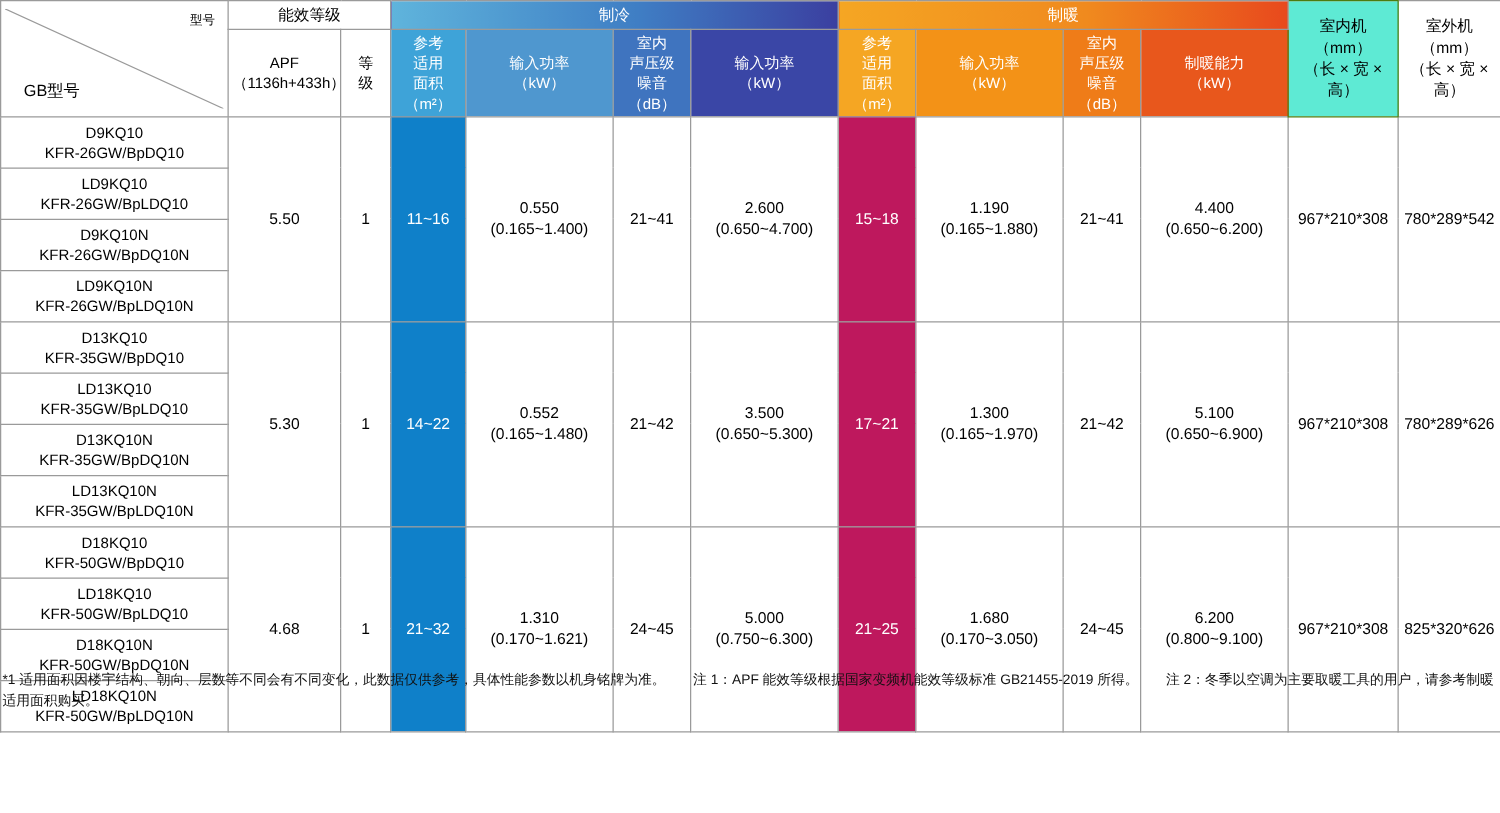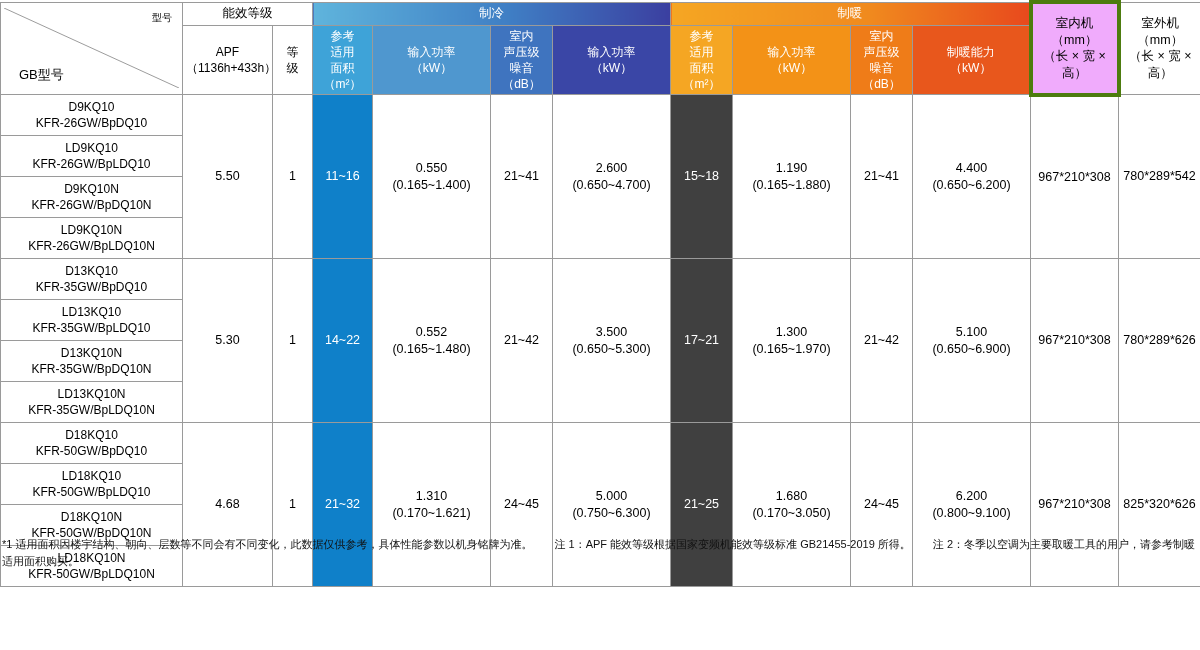--- a/index.html
+++ b/index.html
@@ -95,21 +95,21 @@
     text-align: center;
   }
   .model-cell .m1 { display: block; }
   .model-cell .m2 { display: block; }
 
   .val { font-size: 12.5px; }
   .val .main { display: block; }
   .val .sub { display: block; }
 
   .body-area-cool { background: #0f80c9; color: #ffffff; }
-  .body-area-heat { background: #404040; color: #ffffff; }
+  .body-area-heat { background: #be185d; color: #ffffff; }
 
   .footnote {
     position: absolute;
     left: 0;
     top: 536px;
     width: 1200px;
     font-size: 11px;
     line-height: 1.5;
     color: #111;
     padding: 0 2px;
@@ -149,21 +149,21 @@
           <svg class="diag" viewBox="0 0 182 80" preserveAspectRatio="none">
             <line x1="0" y1="0" x2="182" y2="80" stroke="#9a9a9a" stroke-width="1"></line>
           </svg>
           <span class="tr">型号</span>
           <span class="bl">GB型号</span>
         </div>
       </td>
       <td class="grp grp-eff" colspan="2">能效等级</td>
       <td class="grp grp-cool" colspan="4">制冷</td>
       <td class="grp grp-heat" colspan="4">制暖</td>
-      <td class="grp grp-blank" rowspan="2" style="border:4px solid #4d7c0f;background:#f0abfc;">
+      <td class="grp grp-blank" rowspan="2" style="border:1px solid #4d7c0f;background:#5eead4;">
         <span>室内机（mm）</span><br>
         <span>（长 × 宽 × 高）</span>
       </td>
       <td class="grp grp-blank" rowspan="2" style="border:1px solid #9a9a9a;background:#fff;margin-left:34px;">
         <span>室外机（mm）</span><br>
         <span>（长 × 宽 × 高）</span>
       </td>
     </tr>
 
     <tr>

